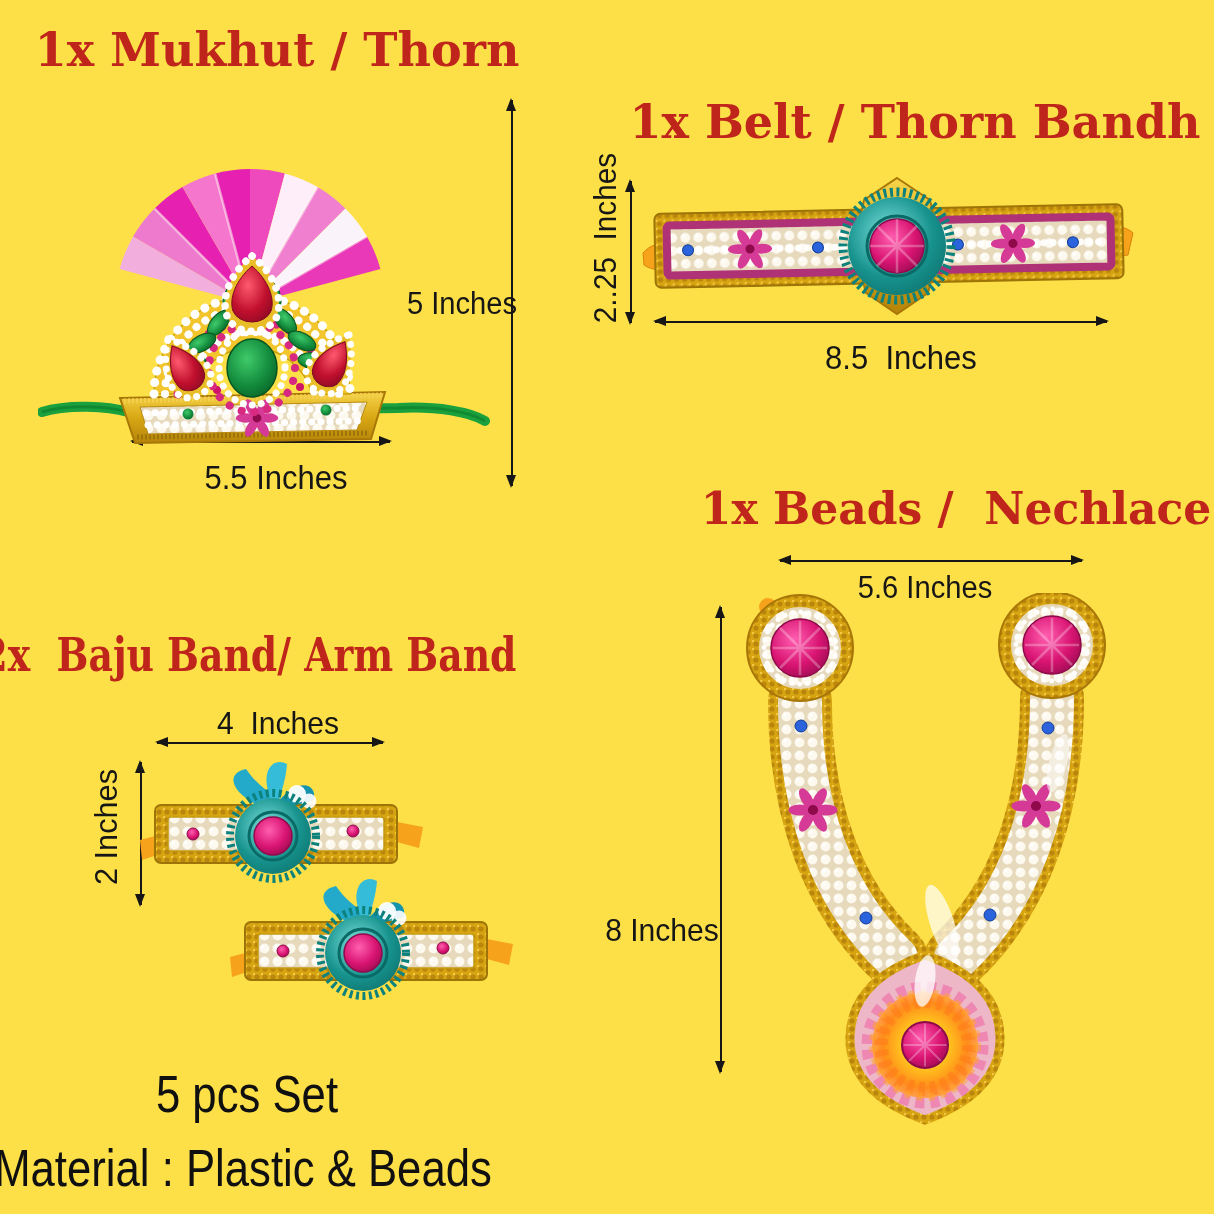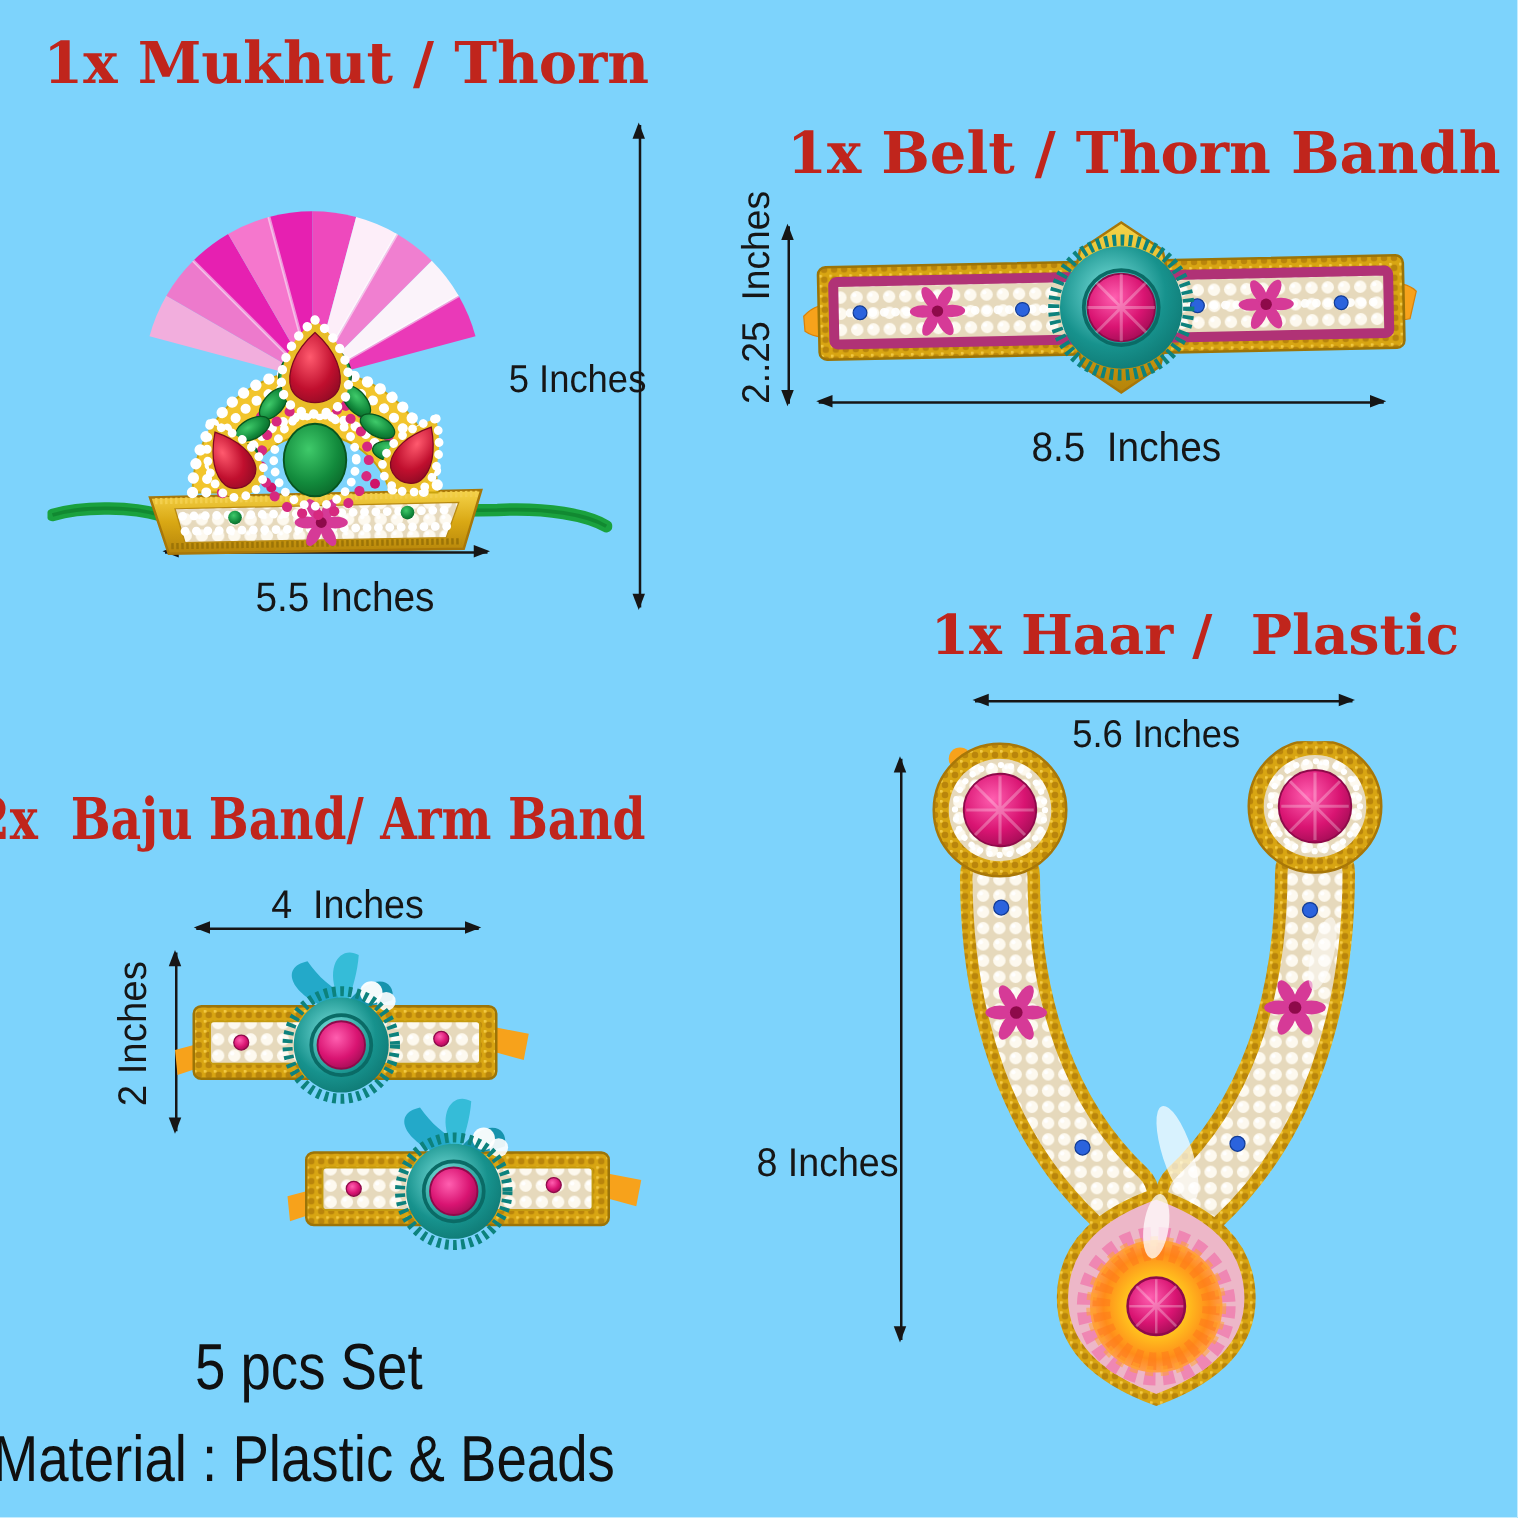--- a/index.html
+++ b/index.html
@@ -1,16 +1,16 @@
 <!DOCTYPE html>
 <html style="--title-red: #c0251c; --dim-text: #161616; --gold: #d8a512; --pearl-white: #fdf9ef; --teal-foil: #17928d; --magenta-gem: #d91472; --ruby-red: #c00f2e; --emerald-green: #128a3c; --royal-blue: #2b63dd; --plume-pink: #e620b1; --ribbon-orange: #f7a21b; --ribbon-green: #1aa13e;"><head>
 <meta charset="utf-8">
 <style>
   html,body{margin:0;padding:0;background:#fff;}
-  #canvas{position:relative;width:1214px;height:1214px;background:#7dd3fc;overflow:hidden;
+  #canvas{position:relative;width:1214px;height:1214px;background:#fde047;overflow:hidden;
           font-family:"Liberation Sans",sans-serif;}
   .title{position:absolute;transform:translateX(-50%);color:var(--title-red,#c0251c);
          font-family:"DejaVu Serif","Liberation Serif",serif;font-weight:bold;white-space:pre;line-height:1;}
   .dim{position:absolute;color:var(--dim-text,#161616);white-space:pre;line-height:1;
        transform:translate(-50%,-50%) scaleX(.94);}
   .dim.rot{transform:translate(-50%,-50%) rotate(-90deg) scaleX(.96);}
   .foot{position:absolute;transform:translateX(-50%) scaleX(.84);color:#101010;white-space:pre;line-height:1;}
   .arrow-v{position:absolute;width:0;border-left:2.5px solid var(--dim-text,#161616);}
   .arrow-v::before{content:"";position:absolute;top:-2px;left:-7px;width:0;height:0;
     border-left:5.75px solid transparent;border-right:5.75px solid transparent;
@@ -130,21 +130,21 @@
         <circle cx="118" cy="76" r="43" fill="none" stroke="#0d827d" stroke-width="8" stroke-dasharray="3,3.5"></circle>
         <circle cx="118" cy="76" r="38" fill="url(#tealGrad)"></circle>
         <circle cx="118" cy="76" r="24" fill="none" stroke="#0a6b66" stroke-width="3"></circle>
         <circle cx="118" cy="76" r="19" fill="url(#gemMag)" stroke="#8e0a4a" stroke-width="1.5"></circle>
       </g>
     </defs>
   </svg>
 
   <div class="title" style="left:277px;top:27px;font-size:46px">1x Mukhut / Thorn</div>
   <div class="title" style="left:915px;top:99px;font-size:46px">1x Belt / Thorn Bandh</div>
-  <div class="title" style="left:956px;top:487px;font-size:44px">1x Haar /  Plastic</div>
+  <div class="title" style="left:956px;top:487px;font-size:44px">1x Beads /  Nechlace</div>
   <div class="title" style="left:249px;top:632px;font-size:46px;transform:translateX(-50%) scaleX(.82)">2x  Baju Band/ Arm Band</div>
 
   <div class="dim" style="left:462px;top:303px;font-size:31px">5 Inches</div>
   <div class="dim" style="left:276px;top:477px;font-size:33px">5.5 Inches</div>
   <div class="dim rot" style="left:605px;top:238px;font-size:31px">2..25  Inches</div>
   <div class="dim" style="left:901px;top:357px;font-size:33px">8.5  Inches</div>
   <div class="dim" style="left:925px;top:587px;font-size:31px">5.6 Inches</div>
   <div class="dim" style="left:662px;top:930px;font-size:32px">8 Inches</div>
   <div class="dim" style="left:278px;top:723px;font-size:32px">4  Inches</div>
   <div class="dim rot" style="left:106px;top:827px;font-size:32px">2 Inches</div>

